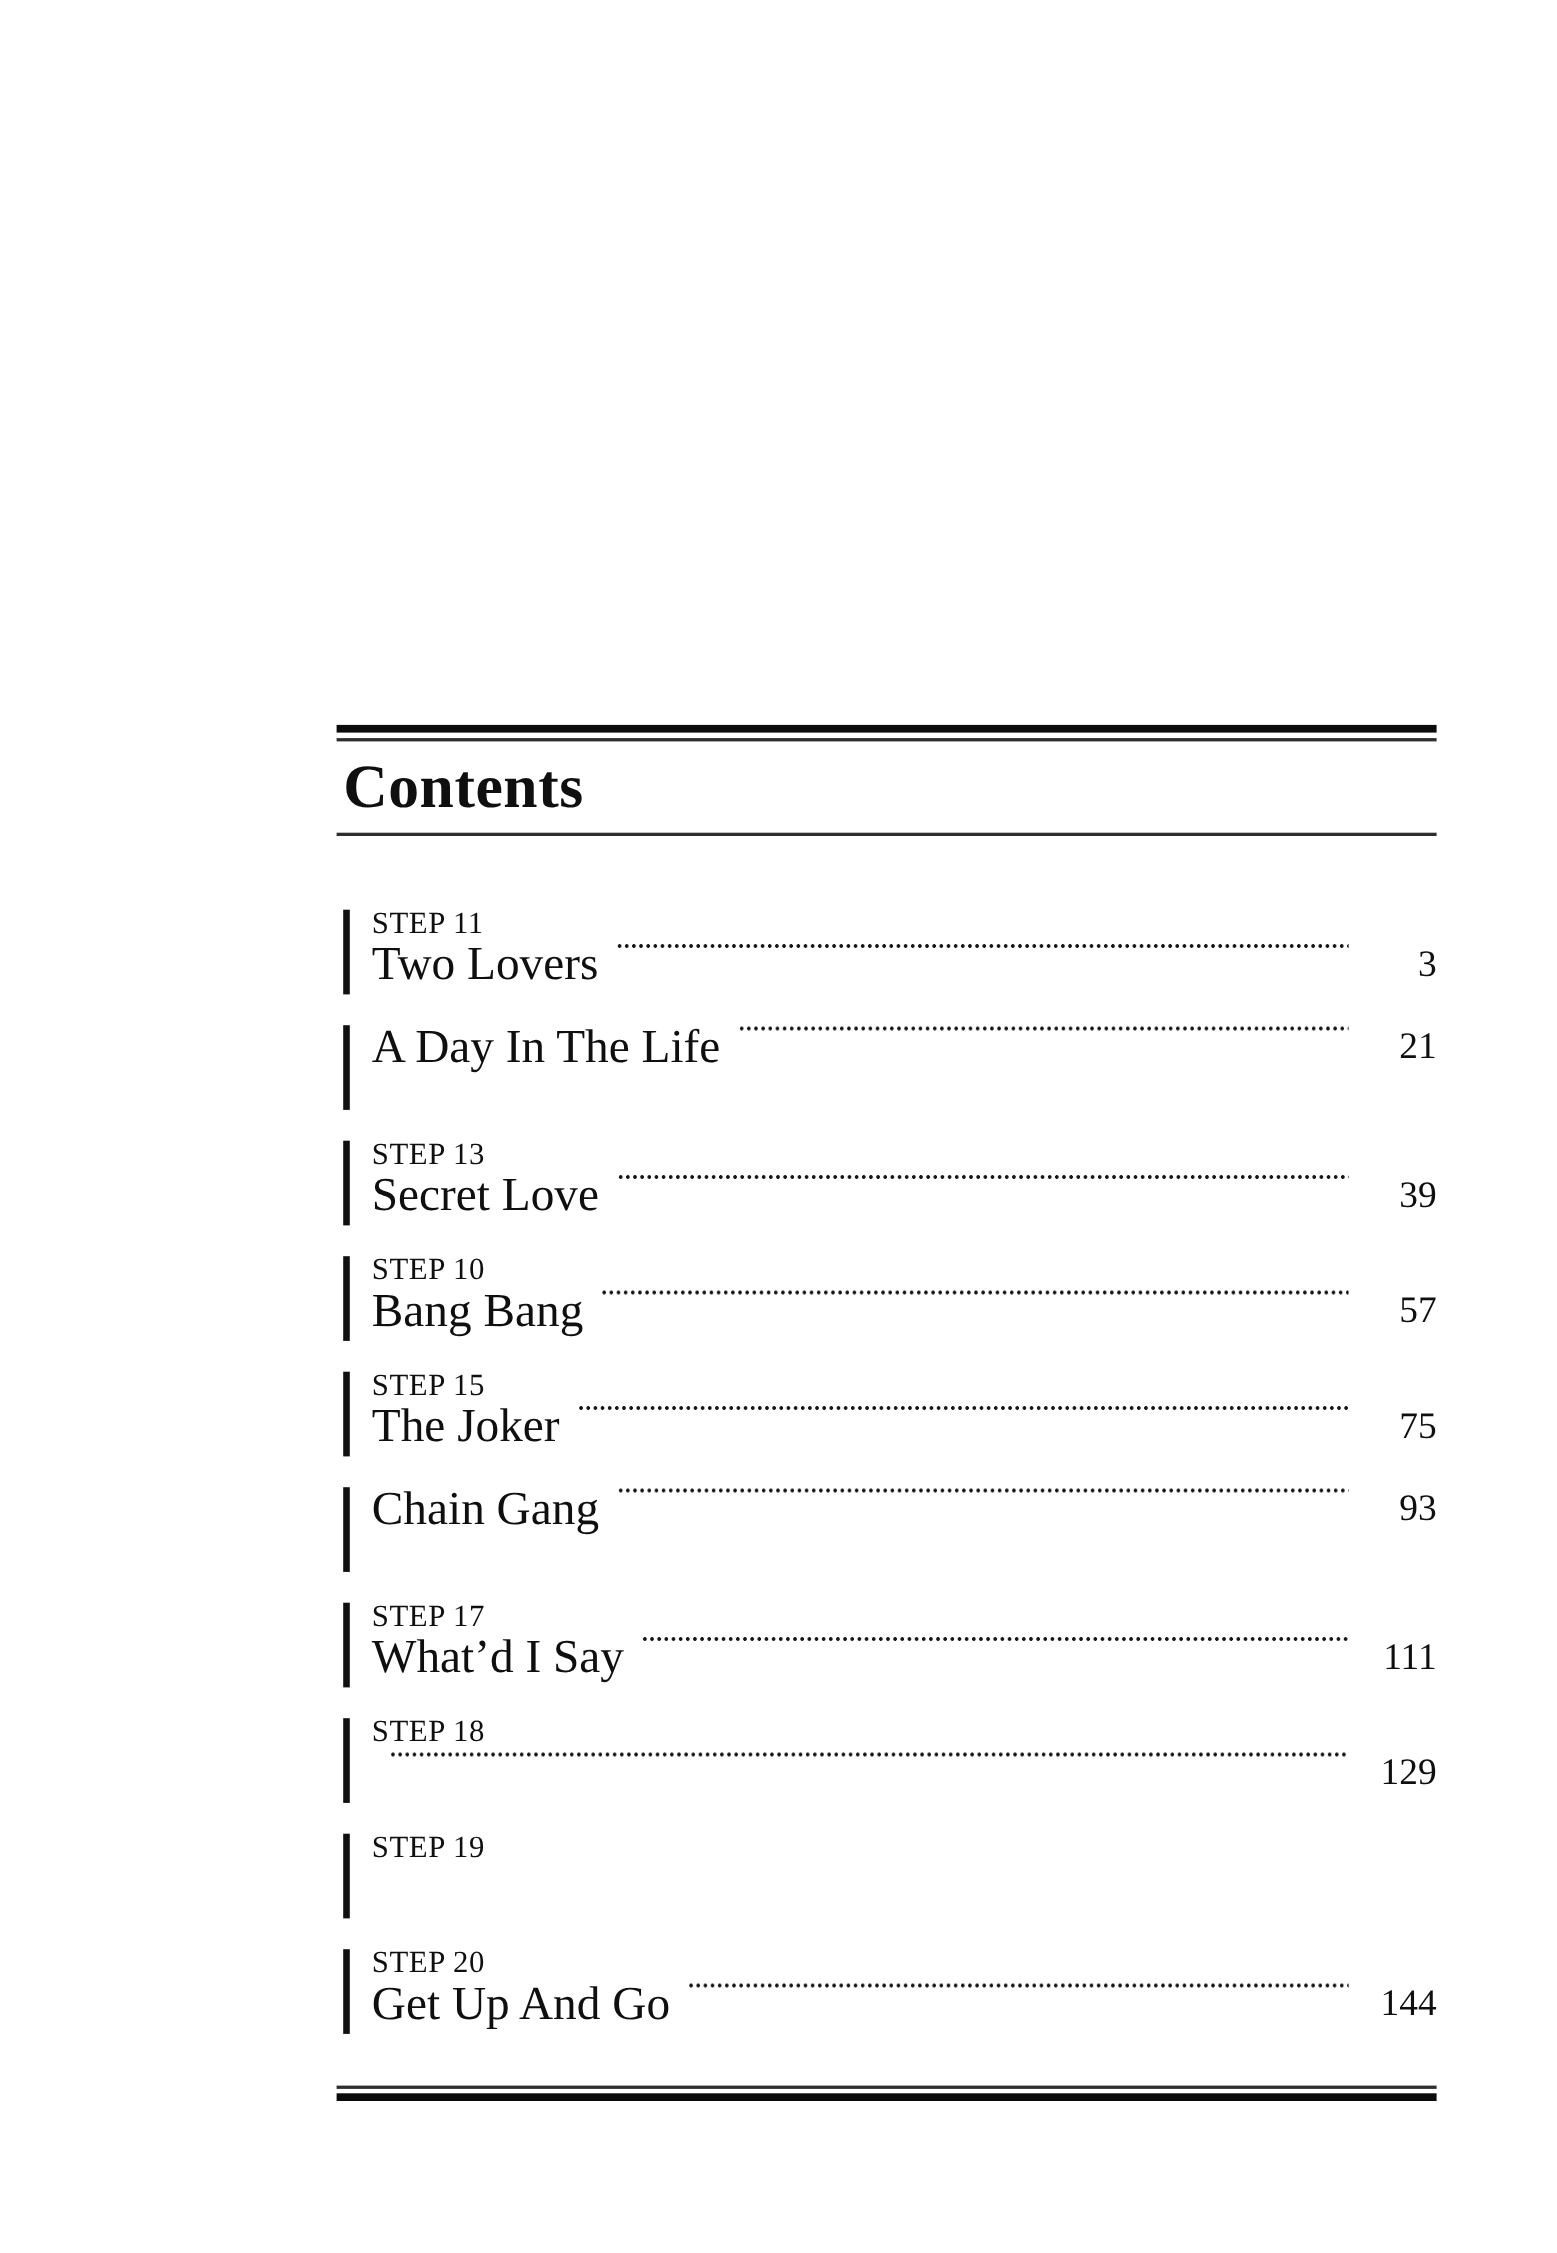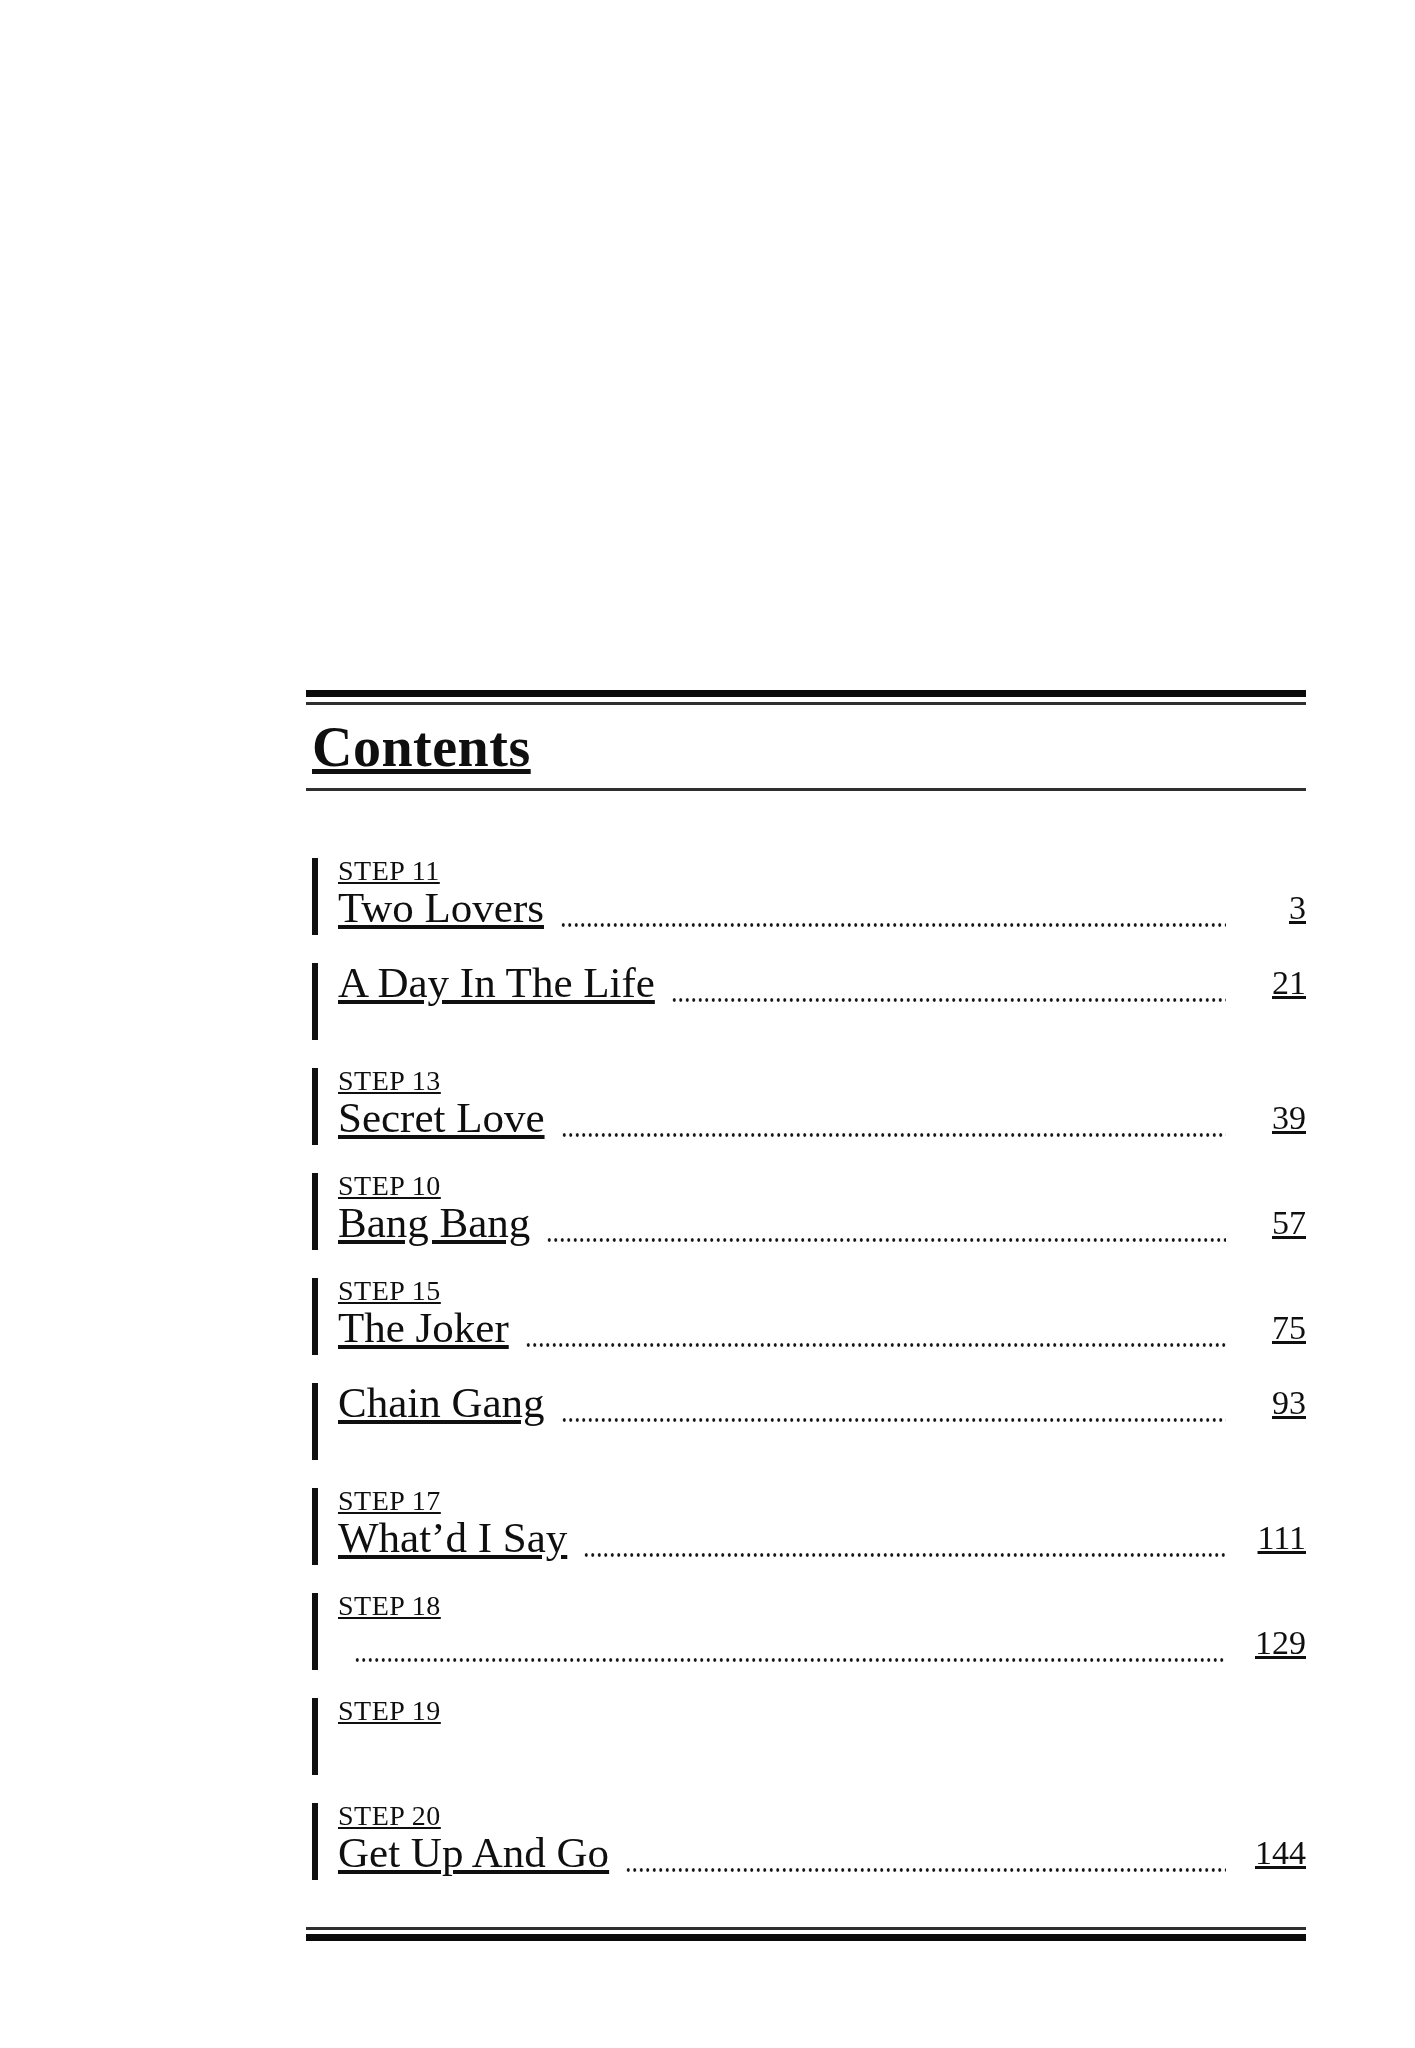--- a/index.html
+++ b/index.html
@@ -11,23 +11,22 @@
     width: 1415px;
     height: 2048px;
     position: relative;
     font-family: "Liberation Serif", "DejaVu Serif", serif;
     color: #0f0f0f;
     overflow: hidden;
   }
   .content {
     position: absolute;
     left: 306px;
-    top: 690px;
+    top: 659px;
     width: 1000px;
-    text-decoration: underline;
   }
   .rule-thick {
     height: 7px;
     background: #0b0b0b;
   }
   .rule-thin {
     height: 3px;
     background: #2e2e2e;
   }
   .double-rule-top .rule-thin { margin-top: 5px; }
@@ -63,21 +62,21 @@
   }
   .step-label {
     padding-top: 6px;
     font-size: 28px;
     line-height: 24px;
     letter-spacing: 0.5px;
     white-space: nowrap;
   }
   .entry-line {
     display: flex;
-    align-items: flex-end;
+    align-items: flex-start;
     line-height: 50px;
   }
   .entry-title {
     font-size: 43px;
     white-space: nowrap;
   }
   .leader {
     flex: 1;
     height: 16px;
     margin: 0 14px 0 16px;

